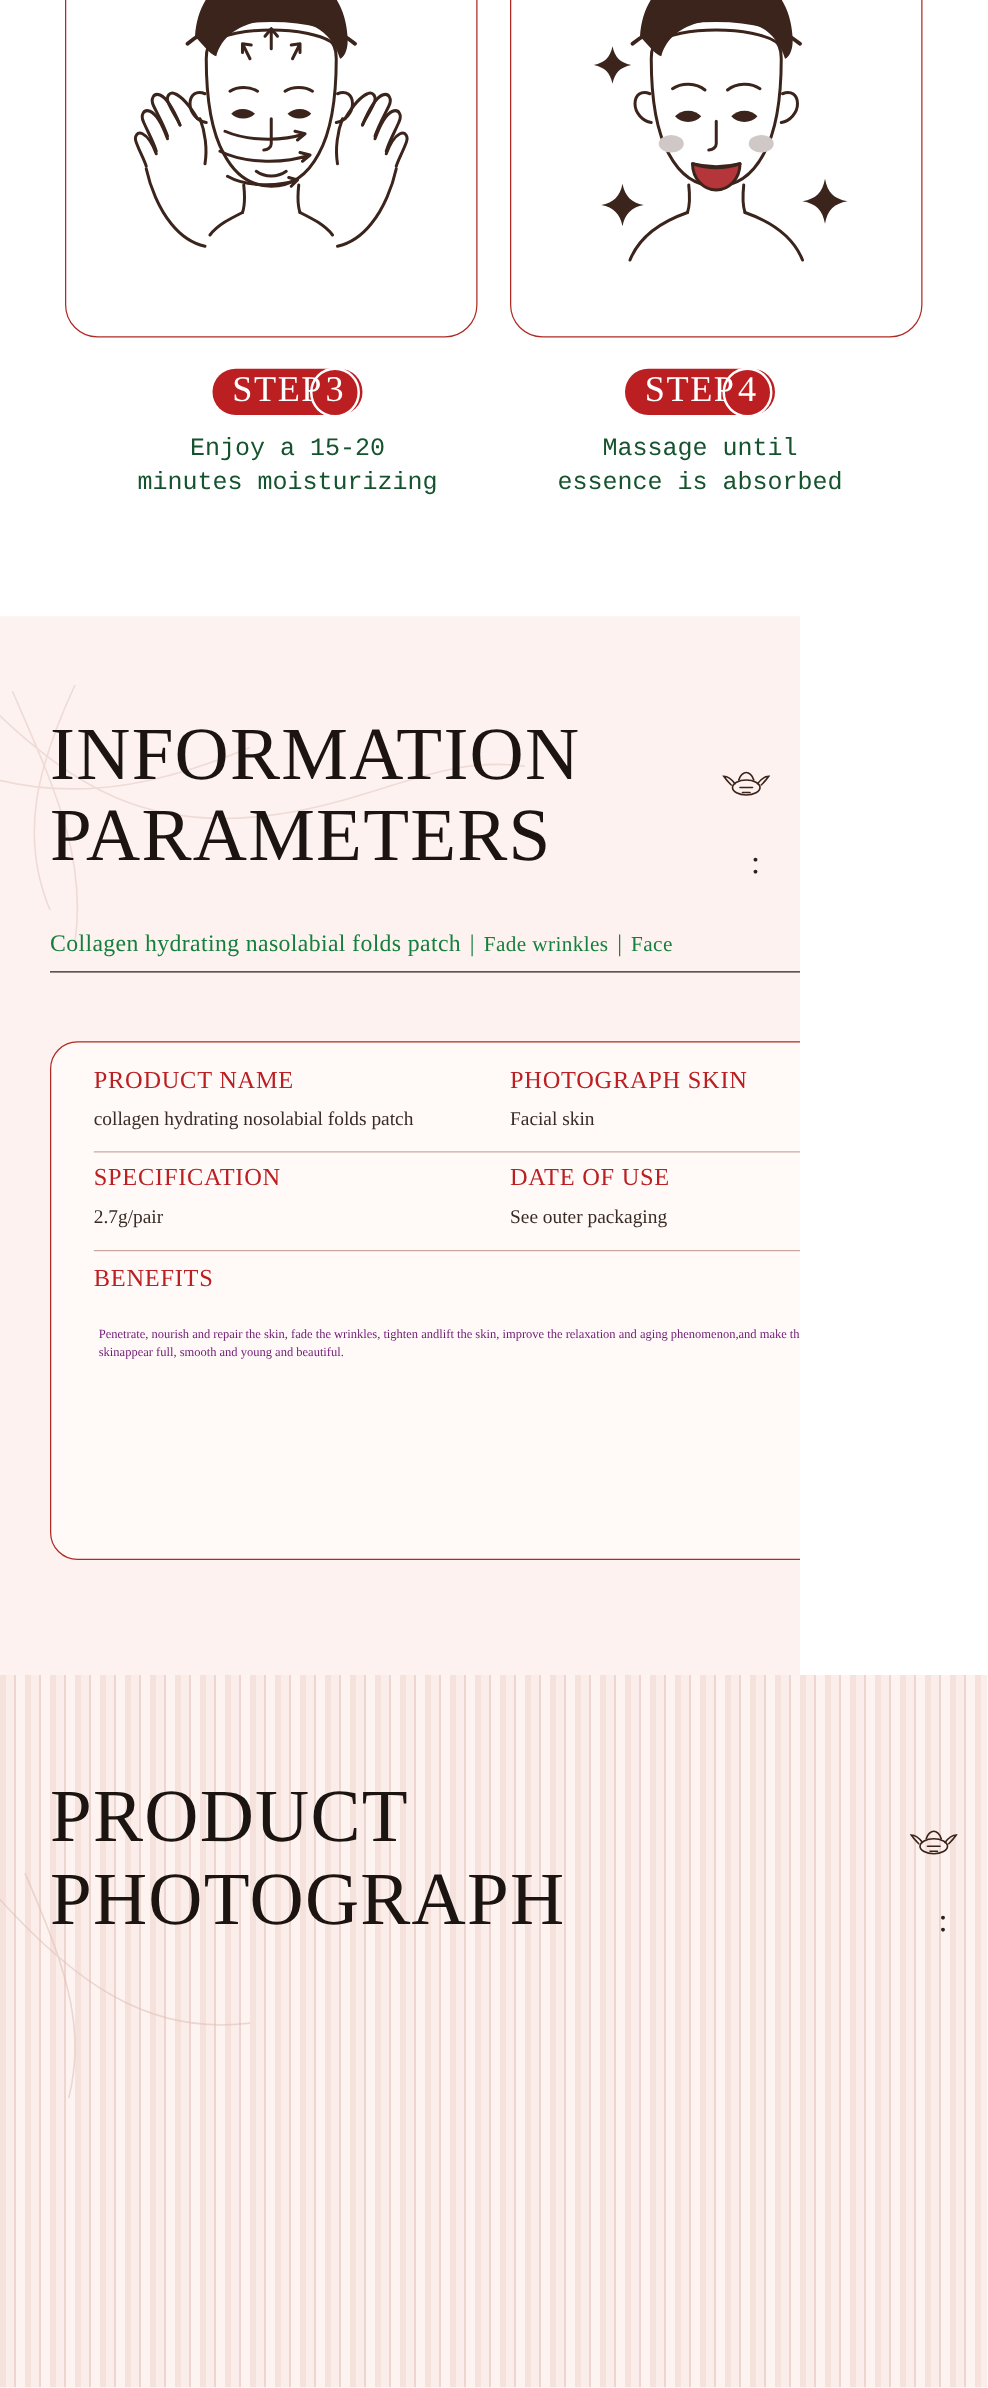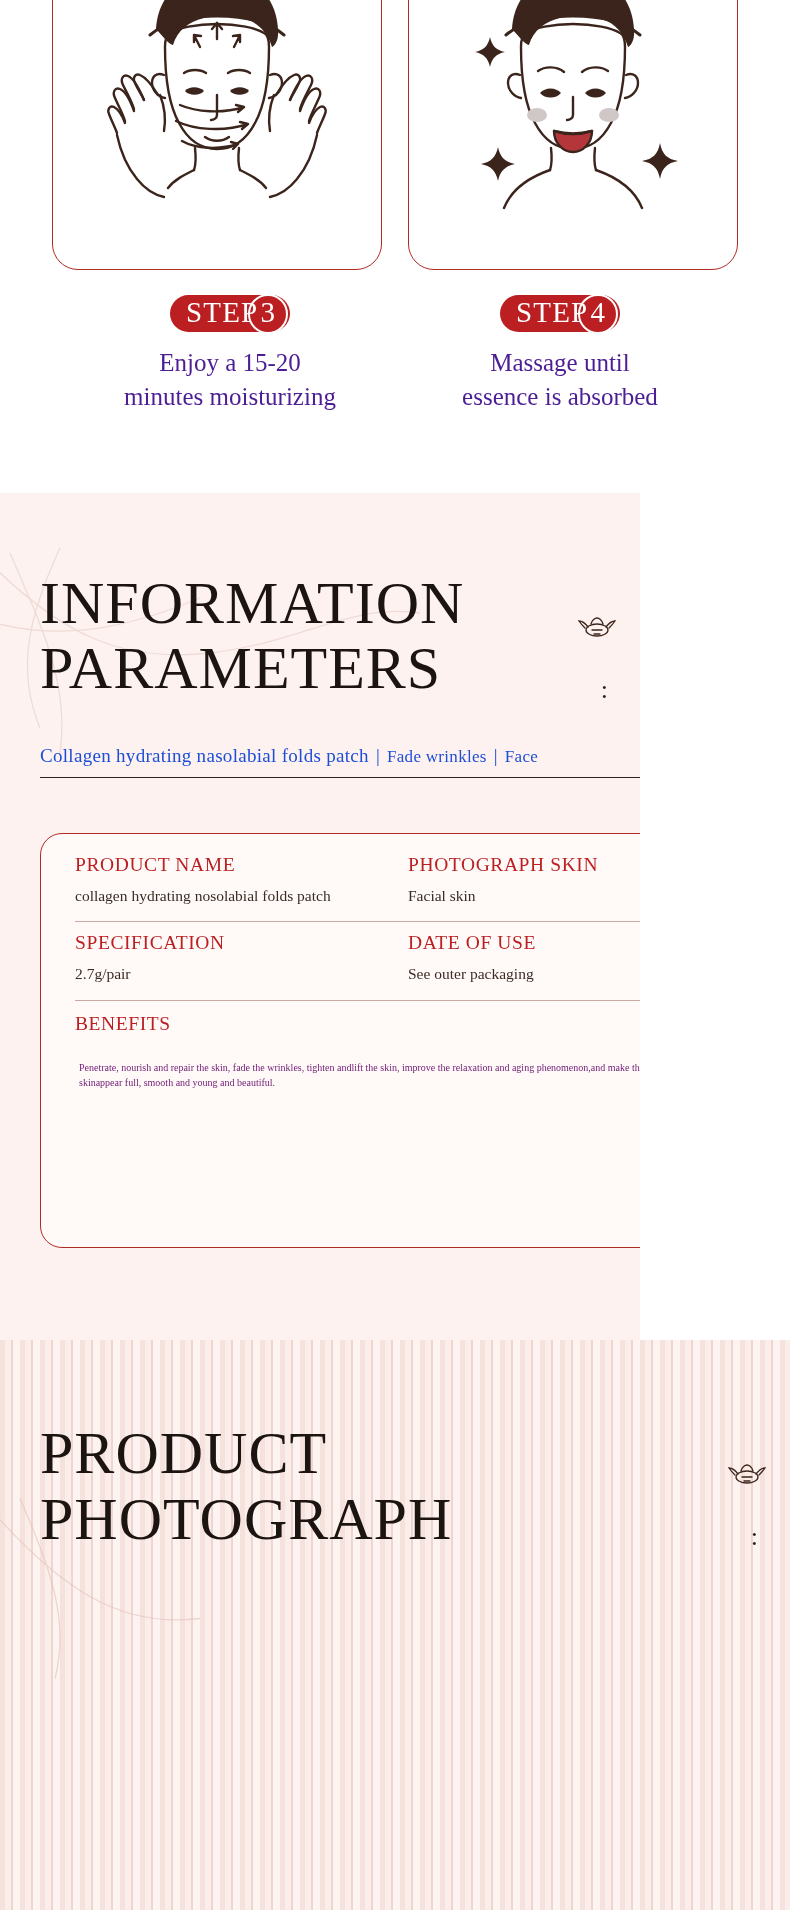--- a/index.html
+++ b/index.html
@@ -76,23 +76,24 @@
     top: 50%;
     transform: translateY(-50%);
     width: 40px;
     height: 40px;
     border: 2px solid #ffffff;
     border-radius: 50%;
     pointer-events: none;
   }
   .step-desc {
     margin-top: 14px;
-    font-size: 25px;
-    color: #4c1d95;
+    font-size: 20px;
+    color: #14532d;
     line-height: 1.35;
+    font-family: Liberation Mono, monospace;
   }
 
   
   .info-section {
     position: relative;
     width: 640px;
     height: 847px;
     background: #fdf2ef;
     overflow: hidden;
   }
@@ -126,21 +127,21 @@
     top: 182px;
     font-size: 26px;
     color: #2a211c;
   }
   .info-subtitle {
     position: absolute;
     left: 40px;
     top: 252px;
     width: 710px;
     font-size: 19px;
-    color: #1d4ed8;
+    color: #15803d;
     padding-bottom: 10px;
     border-bottom: 1.4px solid #2a211c;
     letter-spacing: .3px;
     white-space: nowrap;
     overflow: hidden;
   }
   .info-subtitle .sep { margin: 0 7px; }
   .info-subtitle .small { font-size: 17px; }
 
   .param-card {

